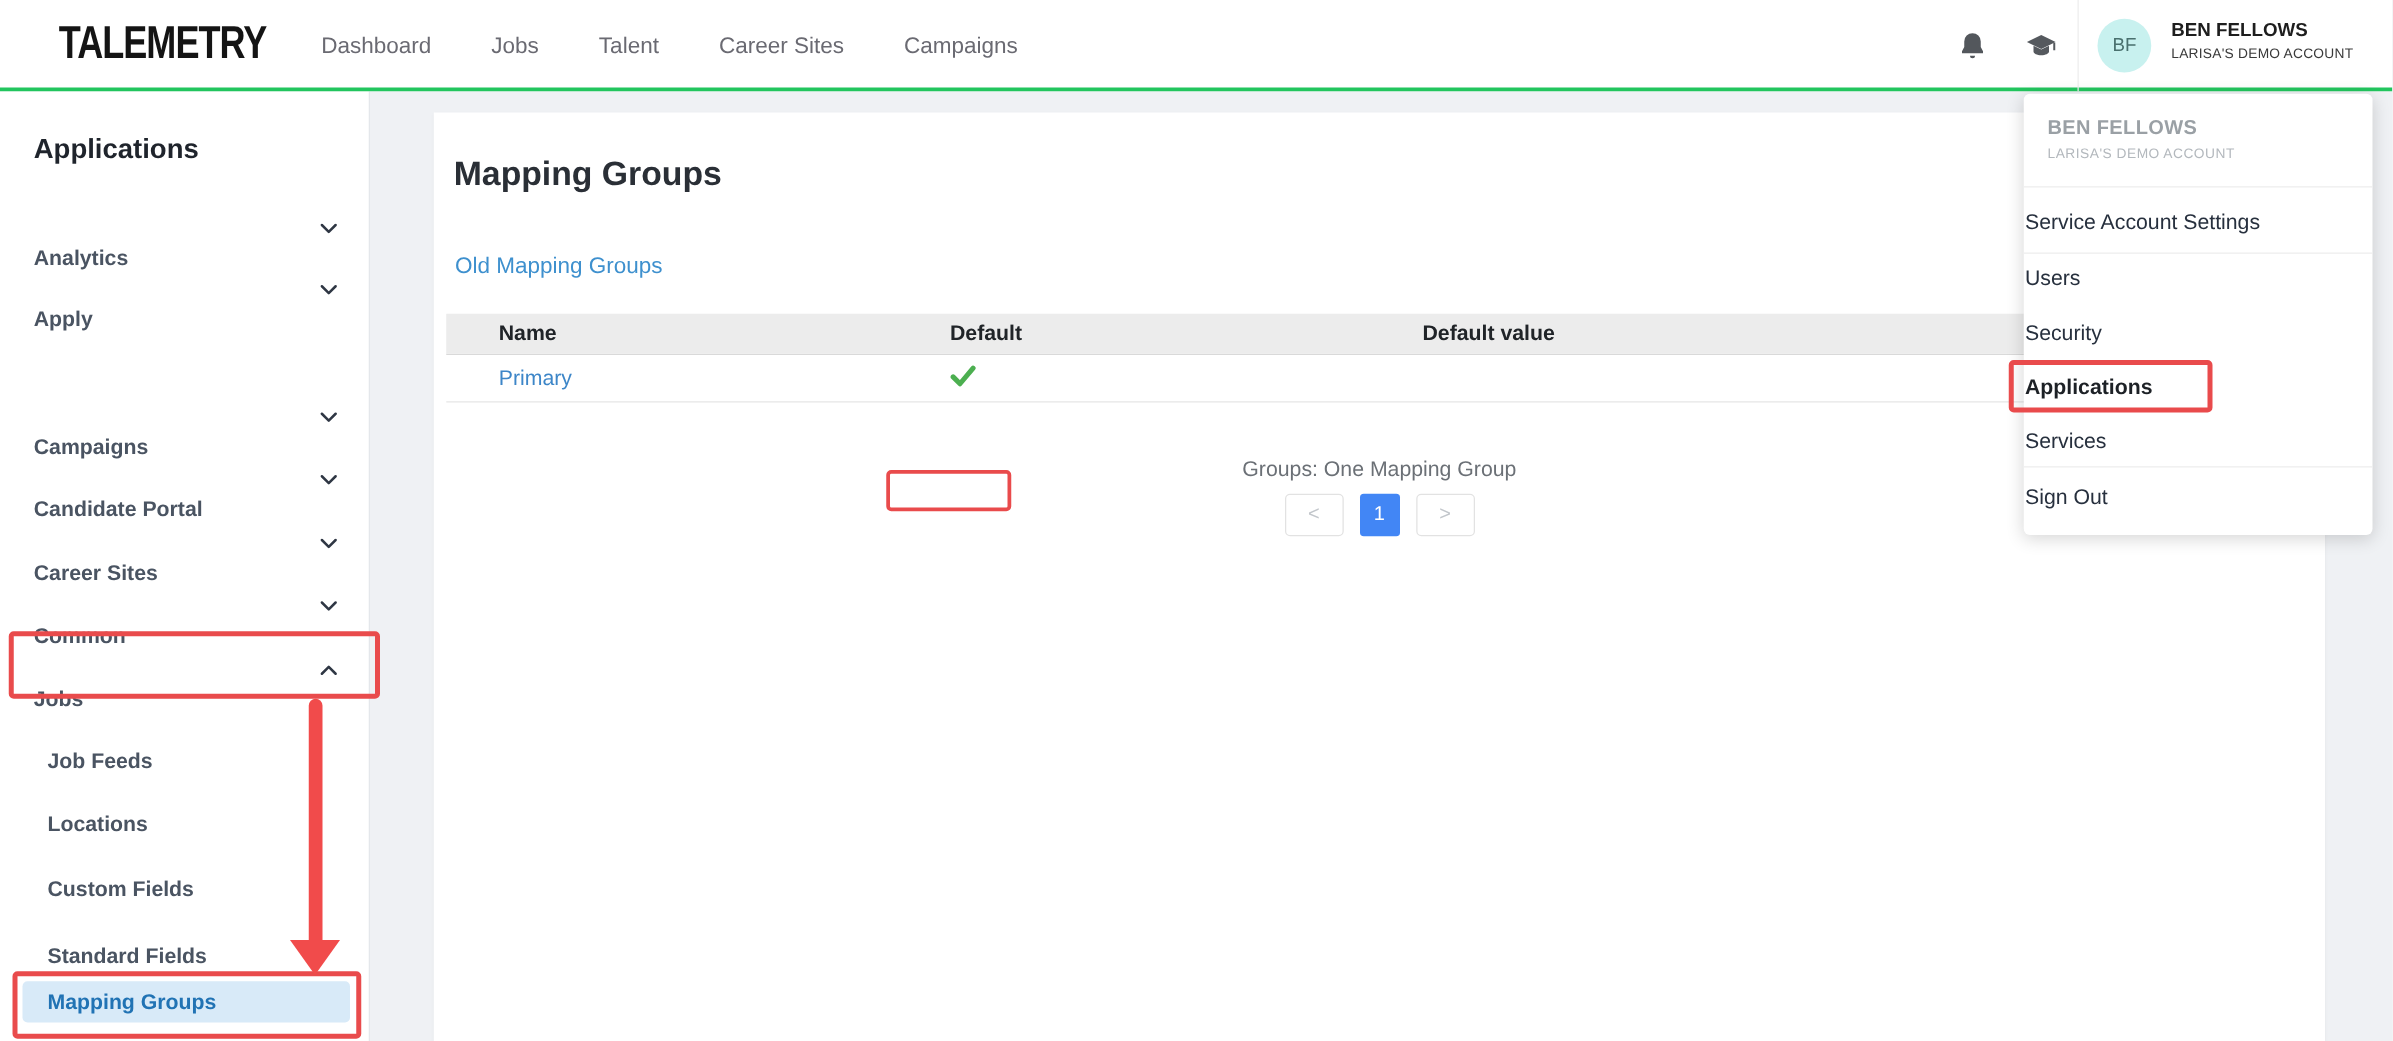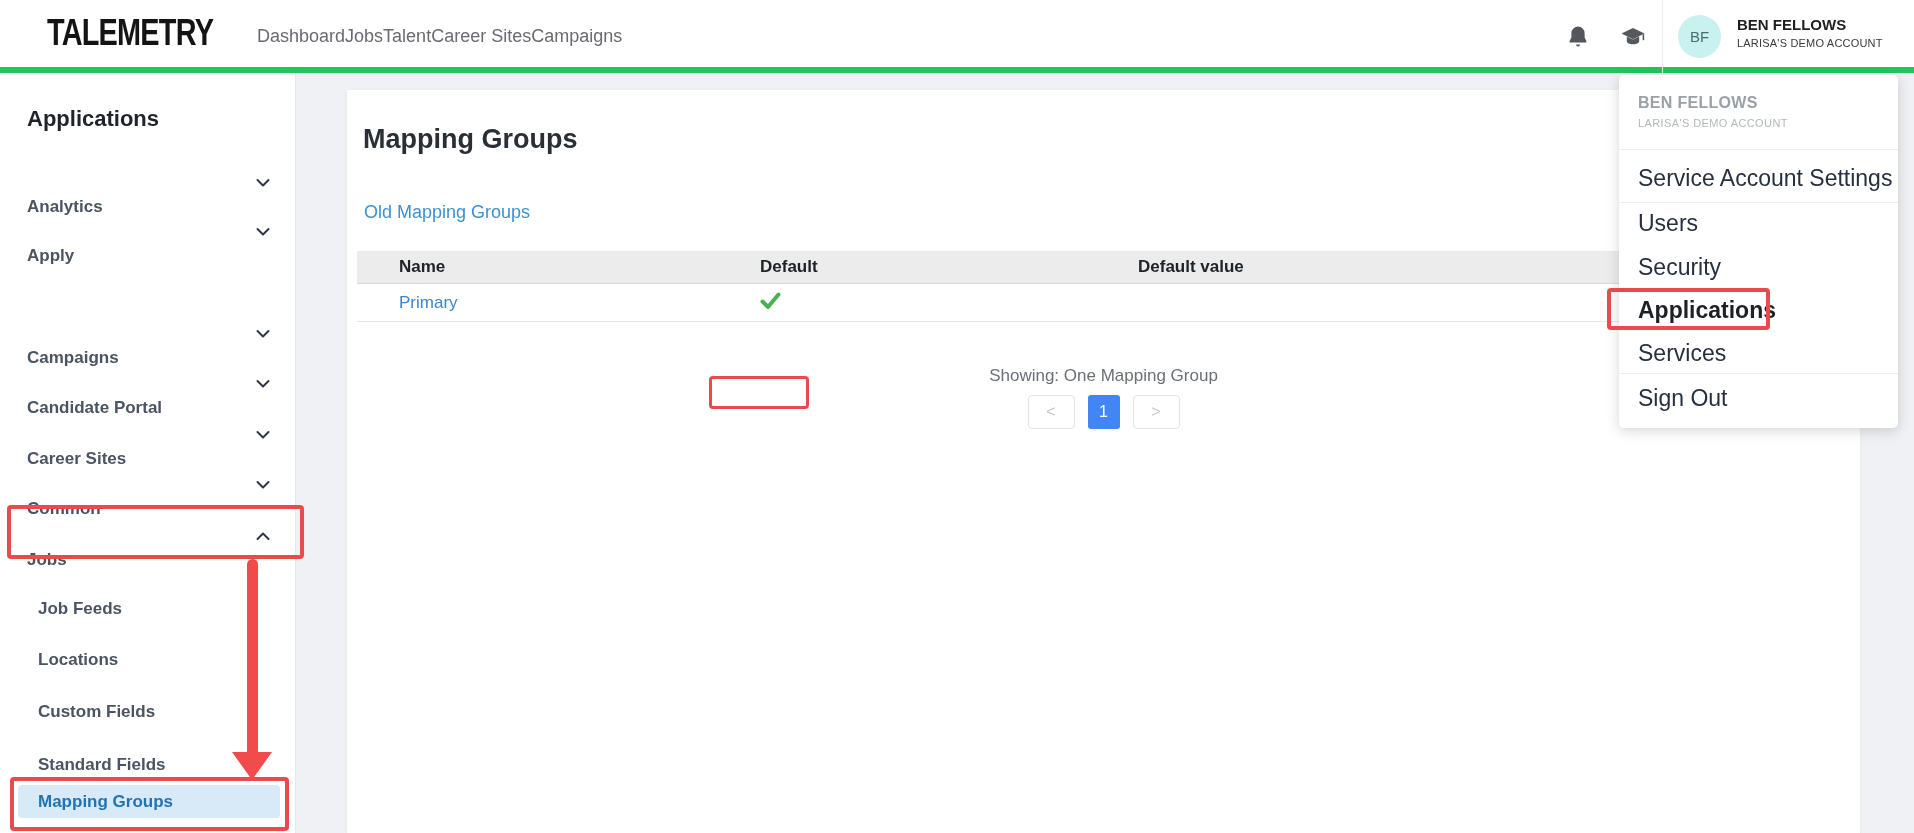--- a/index.html
+++ b/index.html
@@ -2,25 +2,25 @@
 <html><head>
 <meta charset="utf-8">
 <style>
   * { margin:0; padding:0; box-sizing:border-box; }
   html,body { background:#eff1f4; }
   body { font-family:"Liberation Sans", sans-serif; }
   .app { position:relative; width:1914px; height:833px; overflow:hidden; background:#eff1f4; }
 
   
   .topbar { position:absolute; left:0; top:0; width:1914px; height:73px; background:#fff;
-            border-bottom:6px solid #22c55e; z-index:30; }
+            border-bottom:3px solid #22c55e; z-index:30; }
   .logo { position:absolute; left:47px; top:50%; transform:translateY(-52%) scaleX(0.78);
           transform-origin:left center; font-weight:bold; font-size:37px; color:#141414;
           letter-spacing:-1px; white-space:nowrap; }
-  .topnav { position:absolute; left:257px; top:0; height:73px; display:flex; align-items:center; }
+  .topnav { position:absolute; left:257px; top:0; height:73px; display:flex; align-items:center; gap:48px; }
   .topnav .nav-item { font-size:18px; color:#6a6a72; cursor:pointer; white-space:nowrap; }
   .icon-btn { position:absolute; top:24px; width:26px; height:26px; display:flex; align-items:center; justify-content:center; }
   .topbar-divider { position:absolute; left:1662px; top:0; width:1px; height:73px; background:#ededed; }
   .avatar { position:absolute; left:1678px; top:15px; width:43px; height:43px; border-radius:50%;
             background:#c8f1ef; color:#49706e; font-size:15px; display:flex; align-items:center;
             justify-content:center; }
   .user-block { position:absolute; left:1737px; top:16px; }
   .user-name { font-size:15px; font-weight:bold; color:#1e1e1e; }
   .user-account { font-size:11px; color:#3a3a3a; margin-top:4px; letter-spacing:0.2px; }
 
@@ -76,21 +76,21 @@
 
   
   .dropdown { position:absolute; left:1619px; top:75px; width:279px; height:353px; background:#fff;
           border-radius:5px; box-shadow:0 3px 14px rgba(0,0,0,0.16); z-index:50; }
   .dd-name { position:absolute; left:19px; top:19px; font-size:16px; font-weight:bold; color:#9aa0a5;
           letter-spacing:0.3px; }
   .dd-account { position:absolute; left:19px; top:42px; font-size:11px; color:#b3b8bd; letter-spacing:0.4px; }
   .dd-div { position:absolute; left:0; width:279px; height:1px; background:#ededed; }
   .dd-item { position:absolute; left:0; width:279px; height:30px; display:flex; align-items:center;
           cursor:pointer; }
-  .dd-item span { margin-left:19px; font-size:23px; color:#27303e; }
+  .dd-item span { margin-left:1px; font-size:17px; color:#27303e; }
   .dd-item.bold span { font-weight:bold; color:#1d2126; }
 </style>
 </head>
 <body>
 
 <div class="app">
 
   <div class="topbar">
     <div class="logo">TALEMETRY</div>
     <div class="topnav">
@@ -198,21 +198,21 @@
       <div class="cell-pad">
         <span class="row-link">Primary</span>
       </div>
       <div>
         <svg width="21" height="19" viewBox="0 0 21 19">
           <path d="M2.5 10.5 8 16 18.5 3.5" fill="none" stroke="#4caf50" stroke-width="4" stroke-linecap="round" stroke-linejoin="round"></path>
         </svg>
       </div>
     </div>
 
-    <div class="showing">Showing: One Mapping Group</div>
+    <div class="showing">Groups: One Mapping Group</div>
 
     <div class="pager">
       <div class="pg-btn">&lt;</div>
       <div class="pg-cur">1</div>
       <div class="pg-btn">&gt;</div>
     </div>
 
     <div class="anno anno-primary"></div>
   </div>
 

